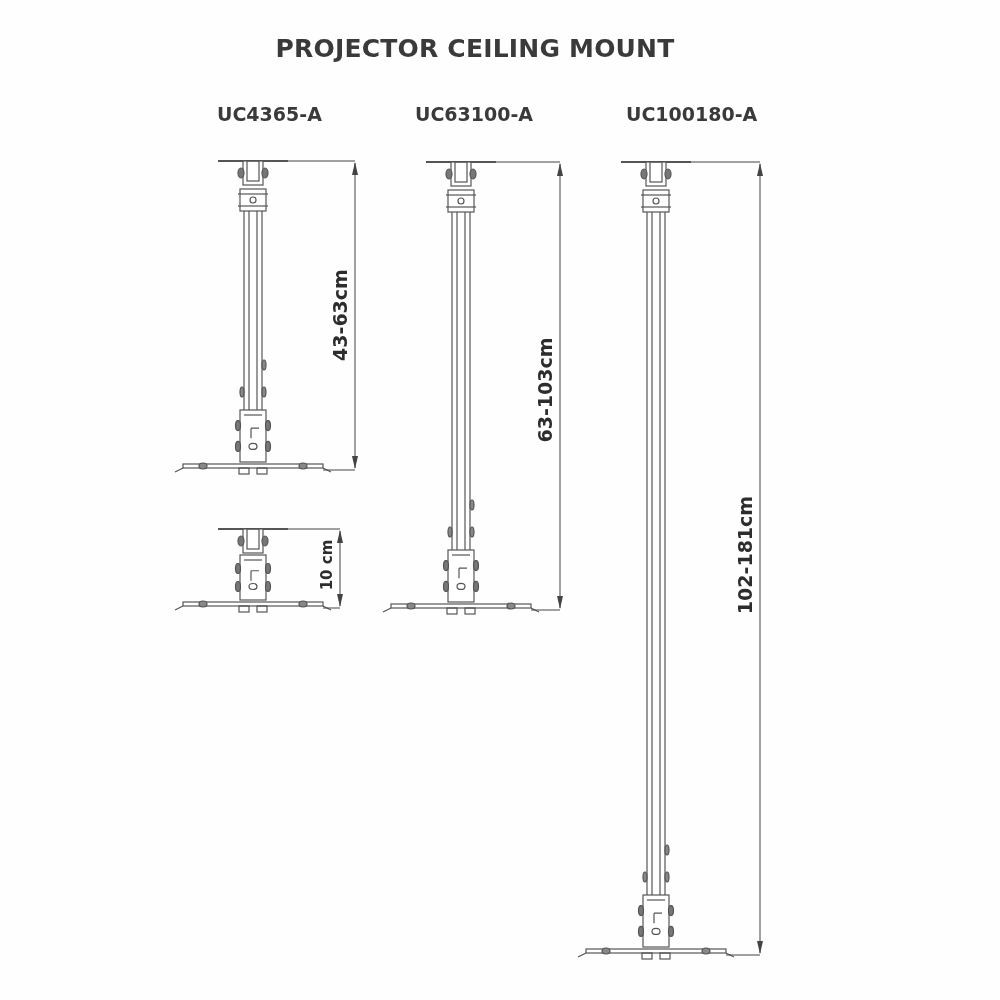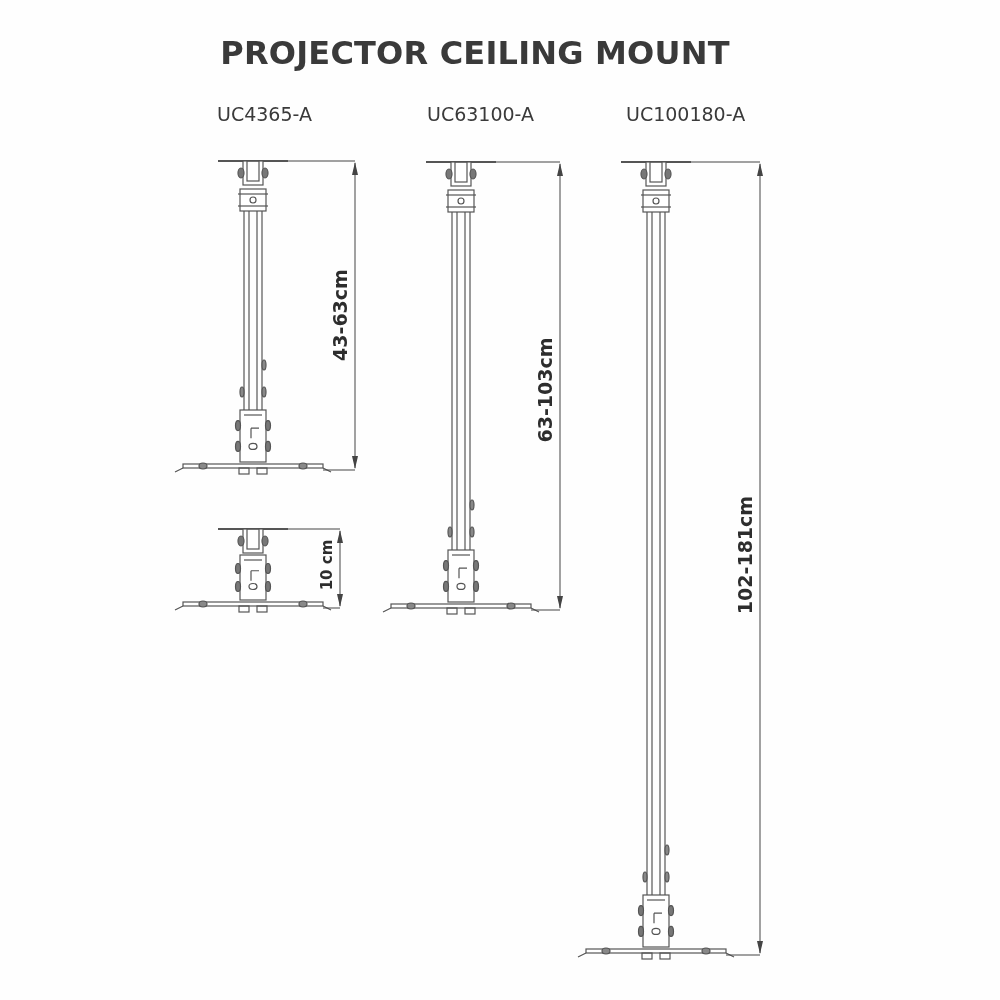--- a/index.html
+++ b/index.html
@@ -1,32 +1,32 @@
 <!DOCTYPE html>
 <html><head>
 <meta charset="utf-8">
 <style>
   html, body { margin:0; padding:0; background:#ffffff; }
   body { width:1000px; height:1000px; position:relative; overflow:hidden;
          font-family:"DejaVu Sans", "Liberation Sans", sans-serif; }
   .page { position:absolute; left:0; top:0; width:1000px; height:1000px; background:#fefefe; }
   .title { position:absolute; left:0; width:1000px; top:34px; text-align:center; font-weight:bold;
-           font-size:32px; color:#3a3a3a; letter-spacing:0.2px; }
+           font-size:25px; color:#3a3a3a; letter-spacing:0.2px; }
   .title span { display:inline-block; transform:translateX(-25px); }
-  .model { position:absolute; font-weight:normal; font-size:19px; color:#3a3a3a; top:103px; white-space:nowrap; }
+  .model { position:absolute; font-weight:bold; font-size:19px; color:#3a3a3a; top:103px; white-space:nowrap; }
   svg.drawing { position:absolute; left:0; top:0; }
   .dim-label { font-family:"DejaVu Sans", sans-serif; font-weight:bold; fill:#2d2d2d; }
 </style>
 </head>
 <body>
 
 <div class="page">
   <div class="title"><span>PROJECTOR CEILING MOUNT</span></div>
   <div class="model" style="left:217px">UC4365-A</div>
-  <div class="model" style="left:427px">UC63100-A</div>
+  <div class="model" style="left:415px">UC63100-A</div>
   <div class="model" style="left:626px">UC100180-A</div>
 
   <svg class="drawing" id="drawing" width="1000" height="1000" viewBox="0 0 1000 1000">
       <g fill="none" stroke="#555555" stroke-width="1.2">
         <line x1="218" y1="161" x2="288" y2="161" stroke-width="2"></line>
         <rect x="243" y="161" width="20" height="24" fill="#fff"></rect>
         <rect x="247" y="161" width="12" height="20"></rect>
         <ellipse cx="241" cy="173" rx="3" ry="5" fill="#777"></ellipse>
         <ellipse cx="265" cy="173" rx="3" ry="5" fill="#777"></ellipse>
         <rect x="240" y="189" width="26" height="22" fill="#fff"></rect>

